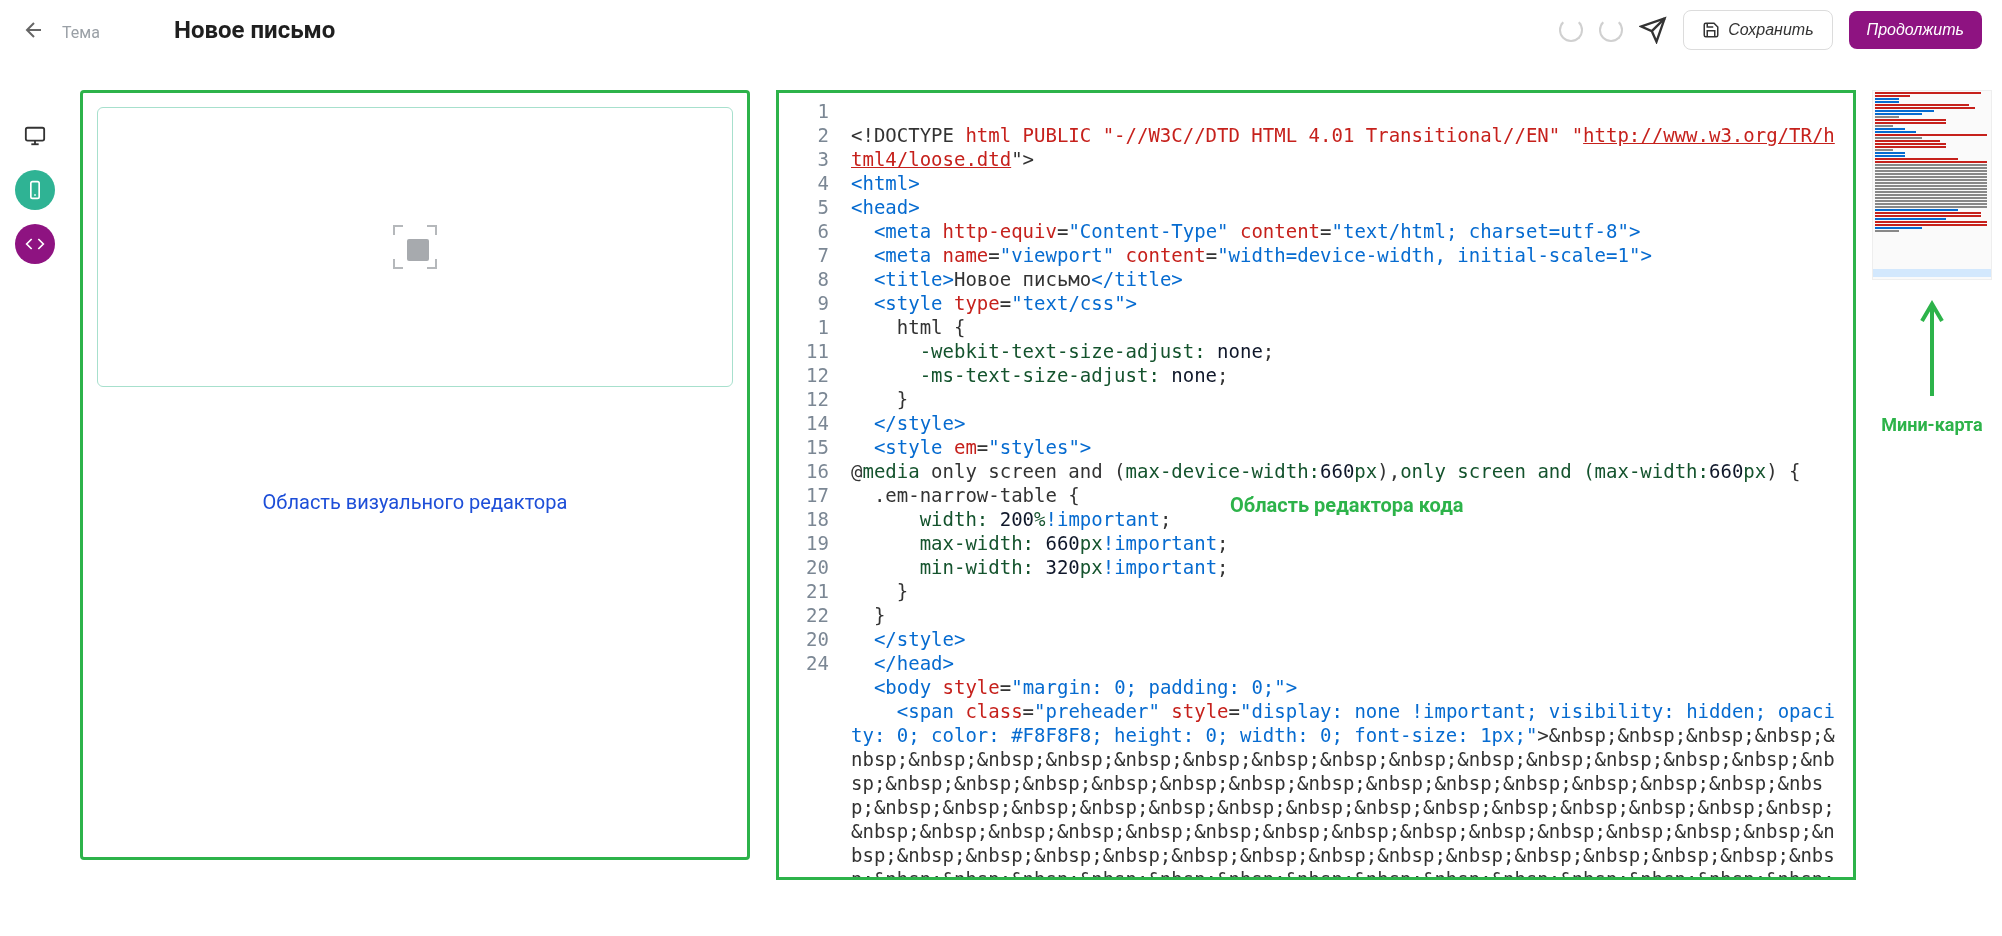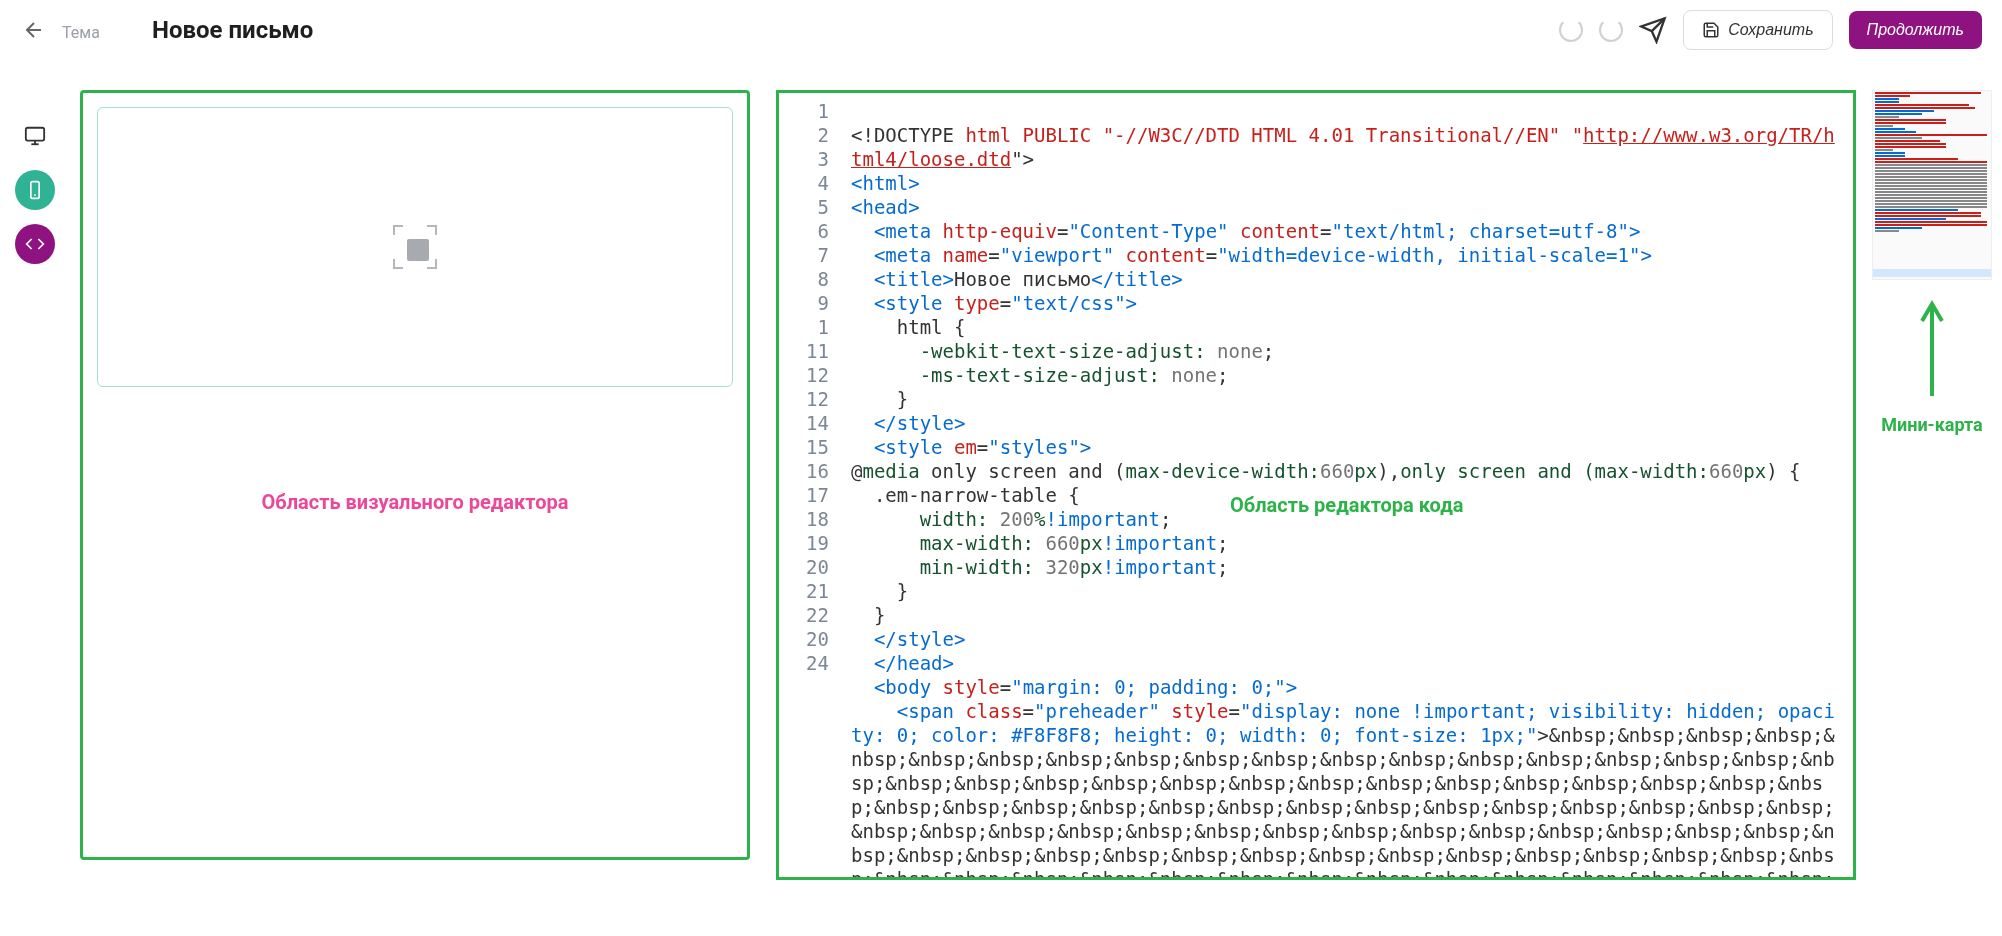--- a/index.html
+++ b/index.html
@@ -2,21 +2,21 @@
 <html><head>
 <meta charset="utf-8">
 <style>
   * { box-sizing: border-box; margin: 0; padding: 0; }
   body { font-family: -apple-system, BlinkMacSystemFont, "Segoe UI", Roboto, sans-serif; background: #fff; color: #333; font-size: 16px; }
 
   
   .header { display: flex; align-items: center; padding: 10px 20px; gap: 14px; }
   .back { width: 28px; height: 28px; display: flex; align-items: center; justify-content: center; cursor: pointer; color: #666; }
   .header-fields { display: flex; flex-direction: column; flex: 1; gap: 4px; }
-  .header-row { display: flex; align-items: baseline; gap: 10px; }
+  .header-row { display: flex; align-items: baseline; gap: 32px; }
   .header-label { color: #9aa0a6; font-size: 16px; width: 80px; }
   .title { font-weight: 700; font-size: 24px; color: #1f1f1f; }
   .preheader-input { color: #bfc3c7; font-size: 18px; }
   .header-actions { display: flex; align-items: center; gap: 16px; }
   .spinner { width: 24px; height: 24px; border: 2px solid #d0d0d0; border-top-color: transparent; border-radius: 50%; }
   .send-icon { width: 28px; height: 28px; color: #333; display:flex; align-items:center; justify-content:center; }
   .btn { padding: 10px 18px; border-radius: 8px; font-size: 16px; display: inline-flex; align-items: center; gap: 8px; cursor: pointer; border: none; font-style: italic; }
   .btn-save { background: #fff; color: #333; border: 1px solid #dcdcdc; }
   .btn-continue { background: #8e1381; color: #fff; }
   .floppy { width: 18px; height: 18px; }
@@ -35,33 +35,33 @@
   .visual-panel { width: 700px; padding: 30px 20px 30px 10px; }
   .visual-box { border: 3px solid #2db34a; border-radius: 4px; height: 770px; padding: 14px; position: relative; }
   .dropzone { border: 1px solid #a7e0cd; border-radius: 6px; height: 280px; display: flex; align-items: center; justify-content: center; }
   .dropzone-icon { position: relative; width: 44px; height: 44px; }
   .dz-corner { position: absolute; width: 10px; height: 10px; border: 2px solid #b5b8bb; }
   .dz-tl { top: 0; left: 0; border-right: none; border-bottom: none; }
   .dz-tr { top: 0; right: 0; border-left: none; border-bottom: none; }
   .dz-bl { bottom: 0; left: 0; border-right: none; border-top: none; }
   .dz-br { bottom: 0; right: 0; border-left: none; border-top: none; }
   .dz-sq { position: absolute; top: 14px; left: 14px; width: 22px; height: 22px; background: #a7aaae; border-radius: 2px; }
-  .visual-label { position: absolute; left: 0; right: 0; top: 52%; text-align: center; color: #ec4899; font-weight: 700; font-size: 20px; }
+  .visual-label { position: absolute; left: 0; right: 0; top: 52%; text-align: center; color: #1d4ed8; font-weight: 400; font-size: 20px; }
 
   
   .code-panel { flex: 1; padding: 30px 6px 0 6px; position: relative; }
   .code-box { border: 3px solid #2db34a; height: 790px; background: #fff; overflow: hidden; position: relative; display:flex; }
   .gutter { width: 56px; text-align: right; color: #7b8794; font-size: 19px; line-height: 24px; padding: 6px 6px 0 0; font-family: ui-monospace, Menlo, Consolas, monospace; }
   .code-area { flex: 1; font-family: ui-monospace, Menlo, Consolas, monospace; font-size: 19px; line-height: 24px; padding: 6px 8px 0 16px; white-space: pre-wrap; word-break: break-all; }
   .tok-tag { color: #066bd0; }
   .tok-attr { color: #c6211c; }
   .tok-str { color: #066bd0; }
   .tok-url { color: #c6211c; text-decoration: underline; text-decoration-color: #c6211c; }
   .tok-kw { color: #14532d; }
-  .tok-num { color: #737373; }
+  .tok-num { color: #0f172a; }
   .tok-imp { color: #066bd0; font-weight: 500; }
   .code-label { position: absolute; left: 42%; top: 51%; color: #2db34a; font-weight: 700; font-size: 20px; z-index: 2; }
 
   
   .minimap-panel { width: 140px; display: flex; flex-direction: column; align-items: center; padding-top: 30px; }
   .minimap { width: 120px; height: 190px; background: #fafafa; border: 1px solid #eee; position: relative; overflow: hidden; }
   .mm-line { height: 2px; margin: 1px 2px; }
   .mm-r { background: #c6211c; }
   .mm-b { background: #066bd0; }
   .mm-g { background: #888; }

